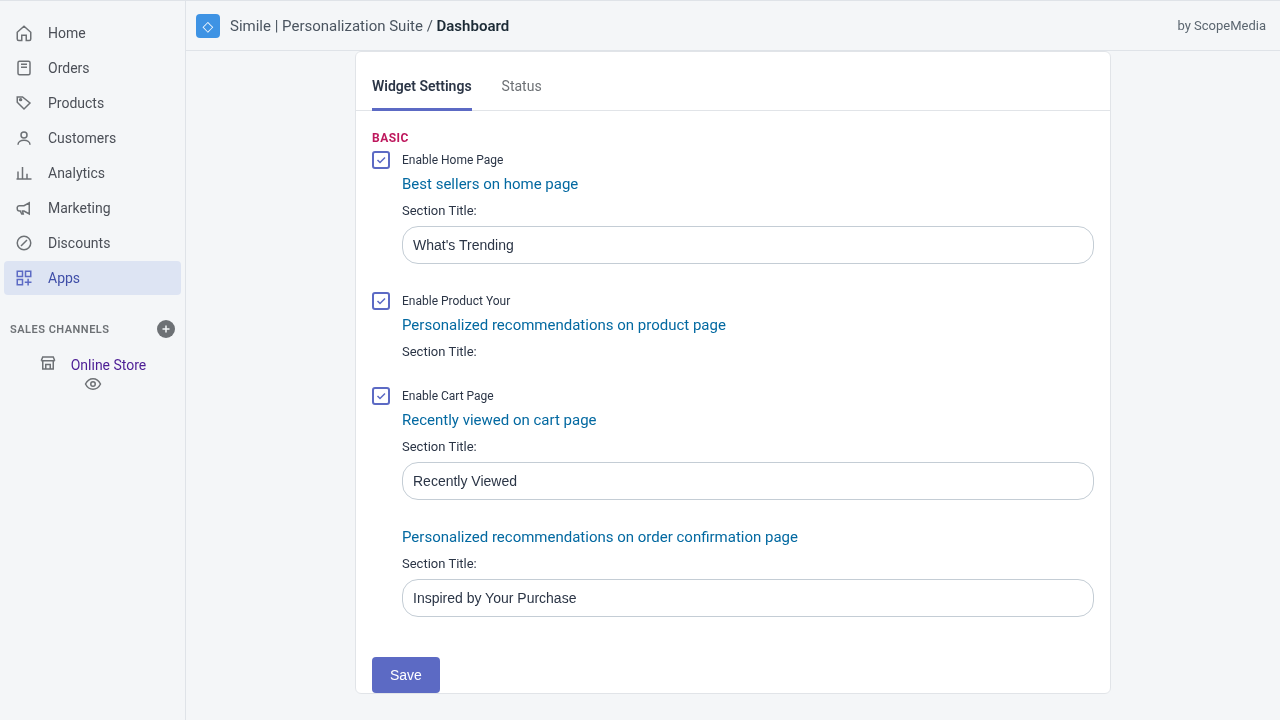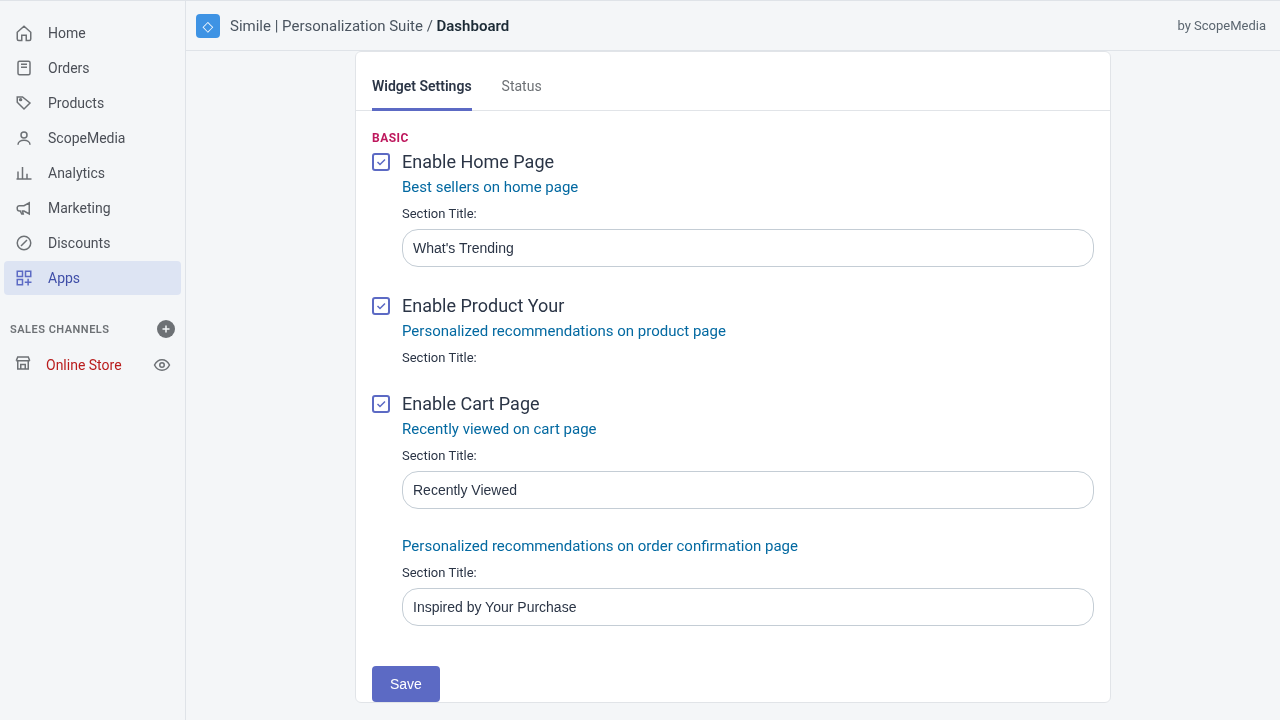--- a/index.html
+++ b/index.html
@@ -35,21 +35,21 @@
     padding: 24px 10px 8px 10px;
     font-size: 11px; letter-spacing: .5px; color: #6d7175; font-weight:600;
   }
   .nav-section .plus {
     width: 18px; height: 18px; border-radius: 50%;
     background:#6d7175; color:#f4f6f8; display:flex; align-items:center; justify-content:center;
     font-size:14px; line-height:1;
   }
   .channel-item {
     display:flex; align-items:center; justify-content:space-between;
-    padding: 7px 10px; margin: 1px 4px; color:#b91c1c; cursor:pointer;
+    padding: 7px 10px; margin: 1px 4px; color:#4c1d95; cursor:pointer;flex-direction:column;
   }
   .channel-left { display:flex; align-items:center; gap:14px; }
   .eye { width:18px; height:18px; color:#6d7175; }
 
   
   .main { flex:1; display:flex; flex-direction:column; }
   .topbar {
     height: 50px; background:#f4f6f8; border-bottom:1px solid #dfe3e8;
     display:flex; align-items:center; padding: 0 14px 0 10px;
     justify-content:space-between;
@@ -83,21 +83,21 @@
   }
 
   .opt { margin-bottom: 28px; }
   .opt-head { display:flex; align-items:center; gap:12px; margin-bottom:6px;}
   .chk {
     width:18px; height:18px; border:2px solid #5c6ac4; border-radius:3px;
     display:flex; align-items:center; justify-content:center; cursor:pointer;
     flex:0 0 18px;
   }
   .chk svg { width:12px; height:12px; stroke:#5c6ac4; stroke-width:3; fill:none; }
-  .opt-title { font-size:18px; color:#2b3546; }
+  .opt-title { font-size:12px; color:#2b3546; }
   .opt-body { padding-left: 30px; }
   .opt-desc { font-size:15px; color:#0369a1; margin-bottom:10px; }
   .field-label { font-size:13px; color:#2b3546; margin-bottom:8px; }
   .text-input {
     width:100%; height:38px; border:1px solid #c4cdd5; border-radius:16px;
     padding: 0 10px; font-size:14px; color:#2b3546; outline:none;
   }
 
   .save-btn {
     margin: 4px 0 0 16px;
@@ -137,21 +137,21 @@
       </span>
       <span>Products</span>
     </div>
     <div class="nav-item">
       <span class="icon">
         <svg viewBox="0 0 24 24" width="18" height="18" fill="none" stroke="#6d7175" stroke-width="2">
             <circle cx="12" cy="8" r="4"></circle>
             <path d="M4 21c0-4 4-6 8-6s8 2 8 6"></path>
           </svg>
       </span>
-      <span>ScopeMedia</span>
+      <span>Customers</span>
     </div>
     <div class="nav-item">
       <span class="icon">
         <svg viewBox="0 0 24 24" width="18" height="18" fill="none" stroke="#6d7175" stroke-width="2">
             <path d="M4 20V10M10 20V4M16 20v-7M2 20h20"></path>
           </svg>
       </span>
       <span>Analytics</span>
     </div>
     <div class="nav-item">

